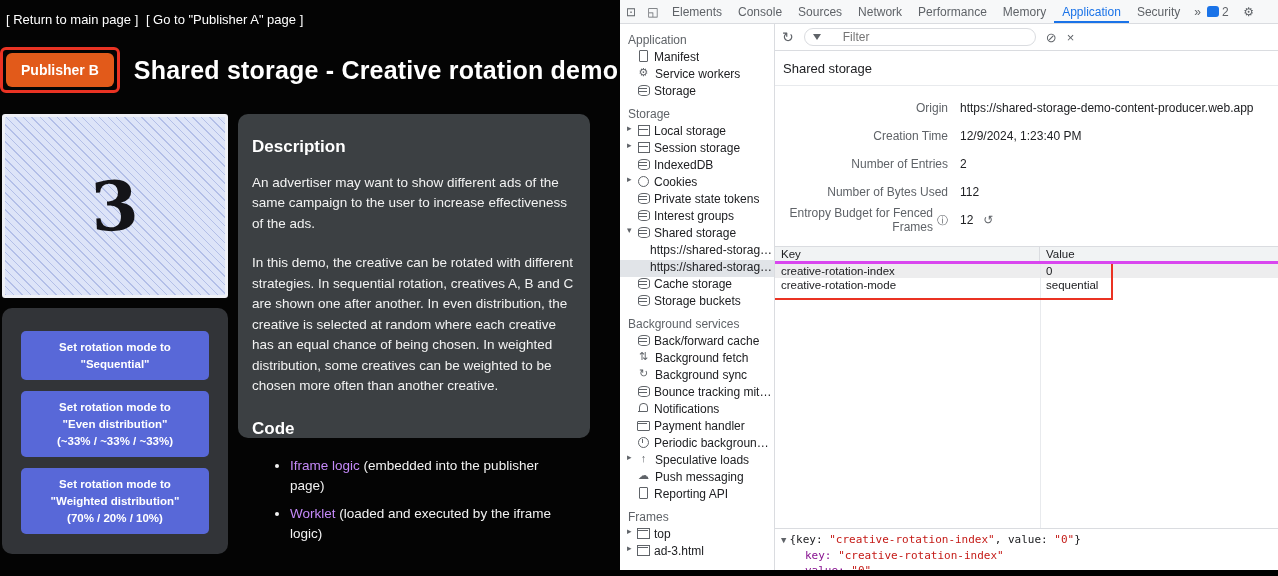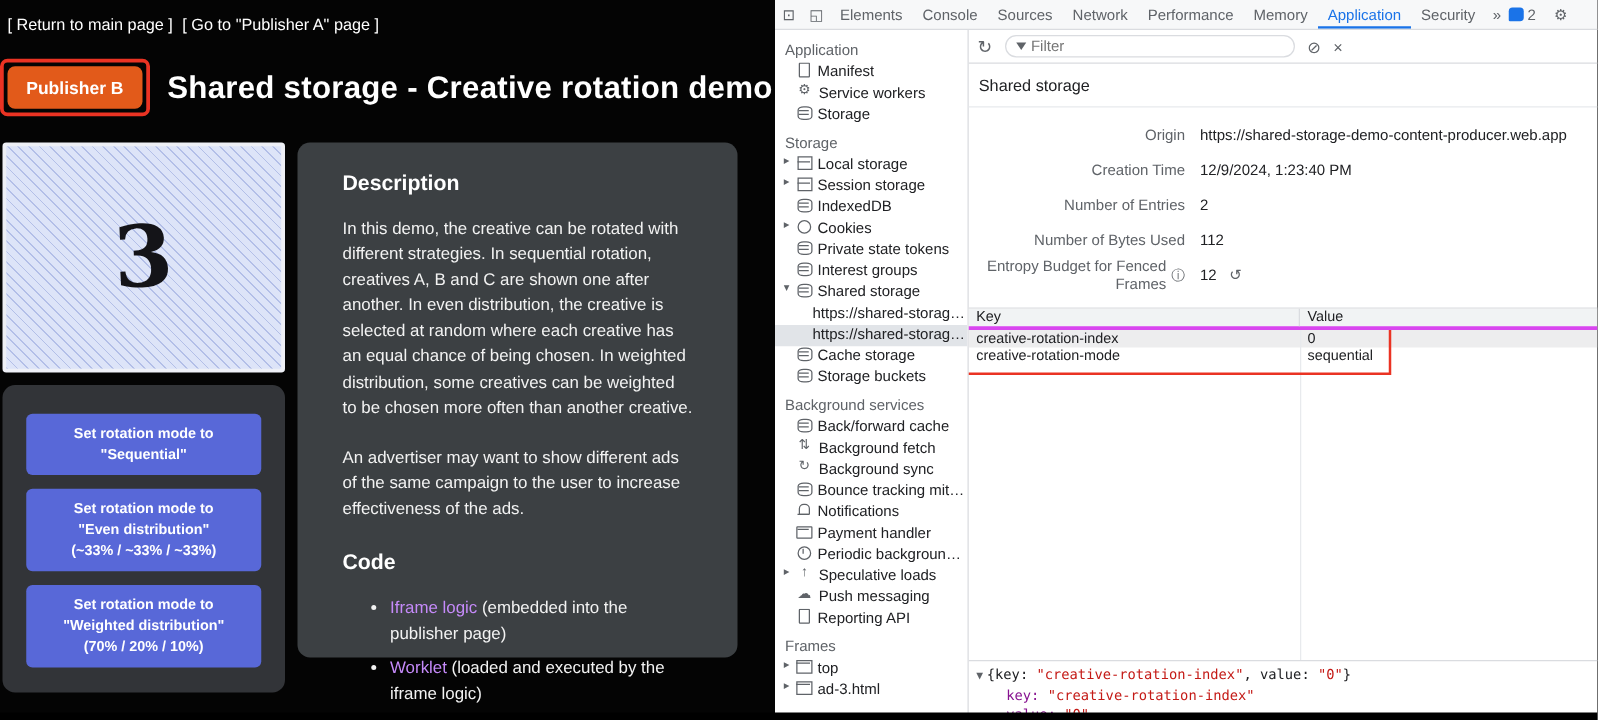--- a/index.html
+++ b/index.html
@@ -31,22 +31,22 @@
                   transform:rotate(-3deg); font-weight:bold; }
   .demo-control { margin-top:10px; background:#323438; border-radius:10px;
                   padding:12px 14px 20px; }
   .dc-title { text-align:center; font-weight:bold; font-size:15px; margin:6px 0 6px; }
   .dc-btn { display:block; width:188px; margin:11px auto 0; background:#5868d8; color:#fff;
             font-family:inherit; font-weight:bold; font-size:11.5px; line-height:1.45;
             border:none; border-radius:5px; padding:8px 6px; white-space:pre-line;
             text-align:center; cursor:pointer; }
 
   .desc-panel { width:352px; background:#3c4043; border-radius:10px;
-                padding:18px 36px 20px; font-size:13.5px; line-height:1.52;
-                color:#f2f2f2; height:412px; }
+                padding:18px 14px 20px; font-size:13.5px; line-height:1.52;
+                color:#f2f2f2; height:324px; }
   .desc-panel h2 { font-size:17px; font-weight:bold; color:#fff; margin:2px 0 13px; }
   .desc-panel p { margin:0 0 19px; }
   .desc-panel h2.code-h { margin-top:4px; }
   .code-list { margin:14px; padding-left:24px; }
   .code-list li { margin-bottom:7px; }
   .code-list a { color:#c58af9; text-decoration:none; }
 
   
   .devtools { position:absolute; left:620px; top:0; width:658px; height:576px;
               background:#fff; color:#202124; font-size:12px;
@@ -105,21 +105,21 @@
   .ic-frame::before { content:""; position:absolute; left:0; top:1px; width:11px; height:9px;
                       border:1px solid #5f6368; }
   .ic-frame::after { content:""; position:absolute; left:0; top:3px; width:11px; height:0;
                      border-top:1px solid #5f6368; }
 
   .dt-main { flex:1; display:flex; flex-direction:column; min-width:0; }
   .dt-toolbar { height:27px; flex:none; border-bottom:1px solid #dadce0; display:flex;
                 align-items:center; padding:0 7px; gap:10px; }
   .refresh-btn { color:#5f6368; font-size:14px; cursor:pointer; }
   .filter-box { width:232px; height:18px; border:1px solid #dadce0; border-radius:10px;
-                display:flex; align-items:center; padding:0 8px; gap:4px; background:#fff; }
+                display:flex; align-items:center; padding:0 8px; gap:22px; background:#fff; }
   .funnel { width:0; height:0; border-left:4px solid transparent; border-right:4px solid transparent;
             border-top:6px solid #5f6368; }
   .filter-input { border:none; outline:none; font-family:inherit; font-size:12px; width:170px;
                   color:#202124; background:transparent; }
   .tb-ico { color:#5f6368; font-size:13px; cursor:pointer; }
 
   .dt-titlebar { padding:10px 8px 9px; font-size:13px; color:#202124;
                  border-bottom:1px solid #e8eaed; flex:none; }
   .dt-meta { padding:8px 0 12px; flex:none; }
   .meta-row { display:flex; min-height:28px; align-items:center; font-size:12px; }
@@ -187,22 +187,22 @@
 "Even distribution"
 (~33% / ~33% / ~33%)</button>
           <button class="dc-btn">Set rotation mode to
 "Weighted distribution"
 (70% / 20% / 10%)</button>
         </div>
       </div>
 
       <div class="desc-panel">
         <h2>Description</h2>
+        <p>An advertiser may want to show different ads of the same campaign to the user to increase effectiveness of the ads.</p>
         <p>In this demo, the creative can be rotated with different strategies. In sequential rotation, creatives A, B and C are shown one after another. In even distribution, the creative is selected at random where each creative has an equal chance of being chosen. In weighted distribution, some creatives can be weighted to be chosen more often than another creative.</p>
-        <p>An advertiser may want to show different ads of the same campaign to the user to increase effectiveness of the ads.</p>
         <h2 class="code-h">Code</h2>
         <ul class="code-list">
           <li>
             <a href="#">Iframe logic</a><span> (embedded into the publisher page)</span>
           </li>
           <li>
             <a href="#">Worklet</a><span> (loaded and executed by the iframe logic)</span>
           </li>
         </ul>
       </div>

